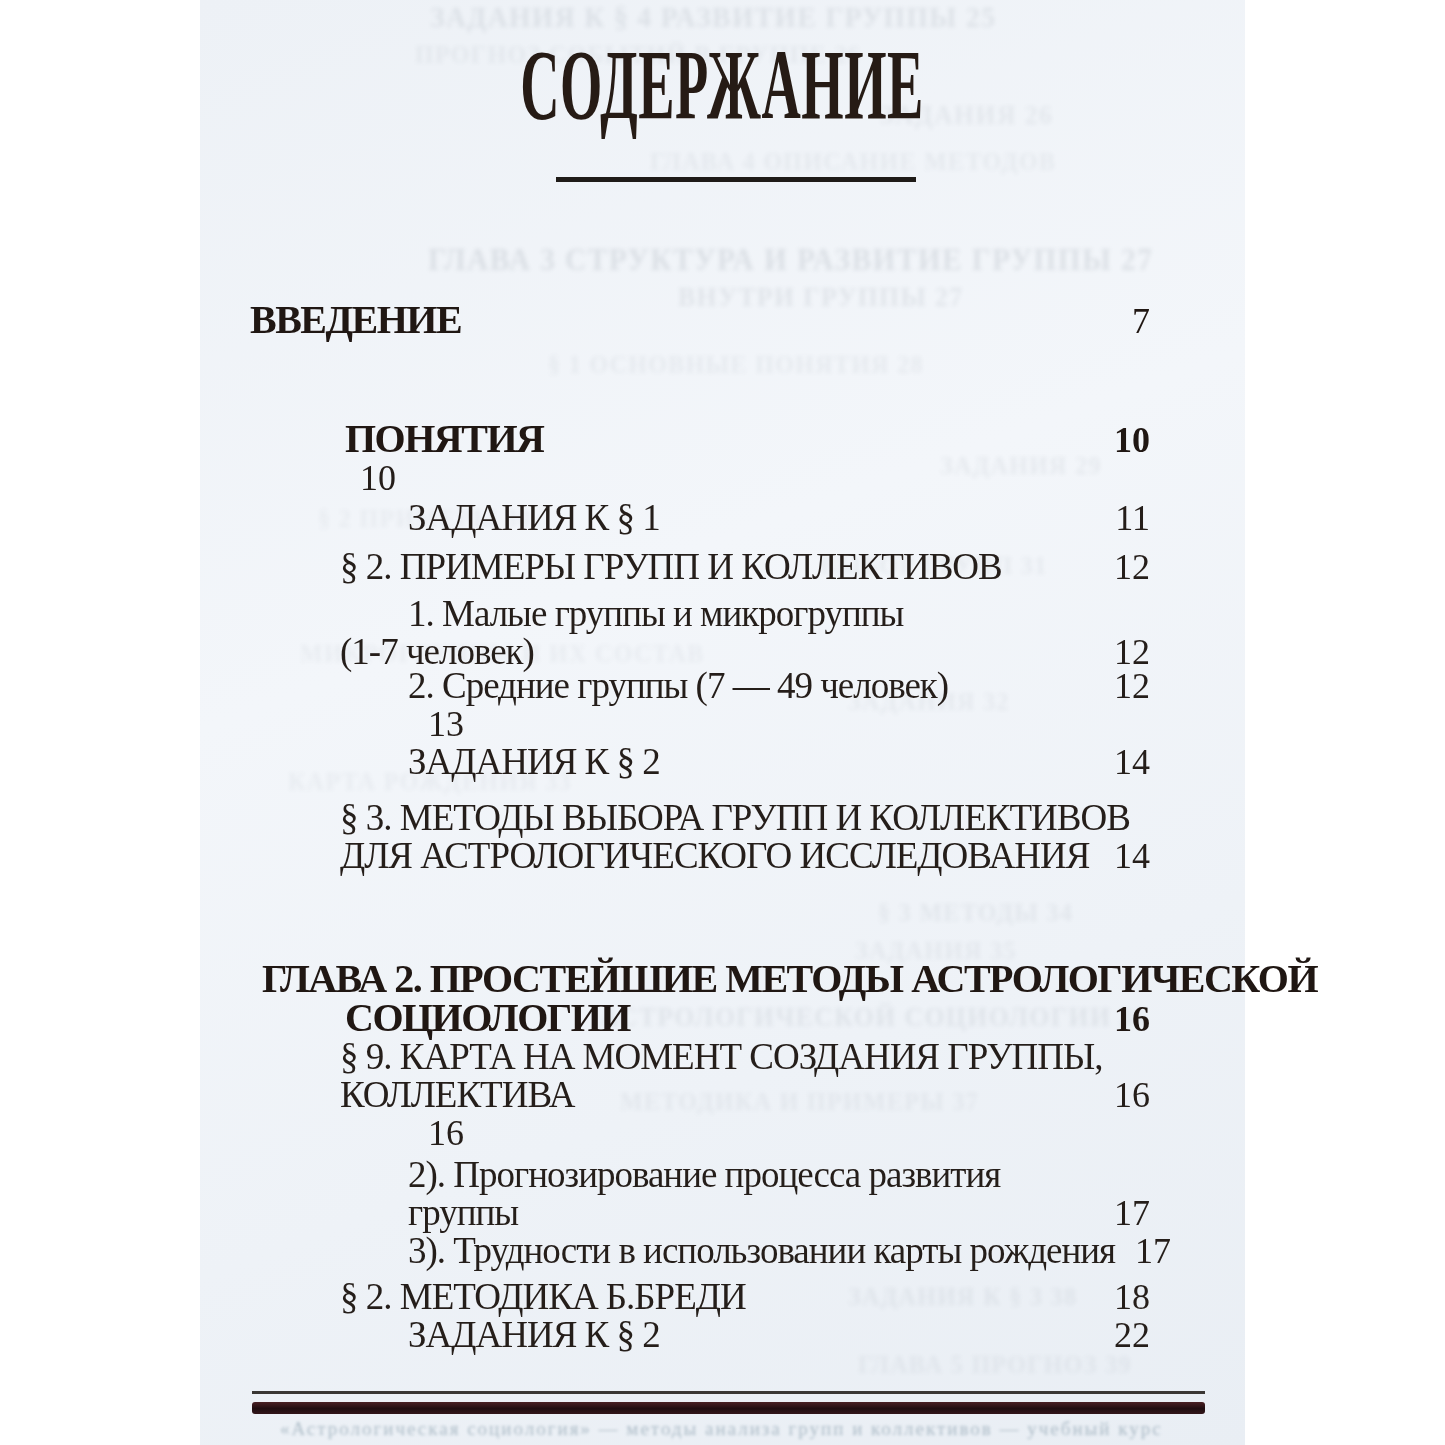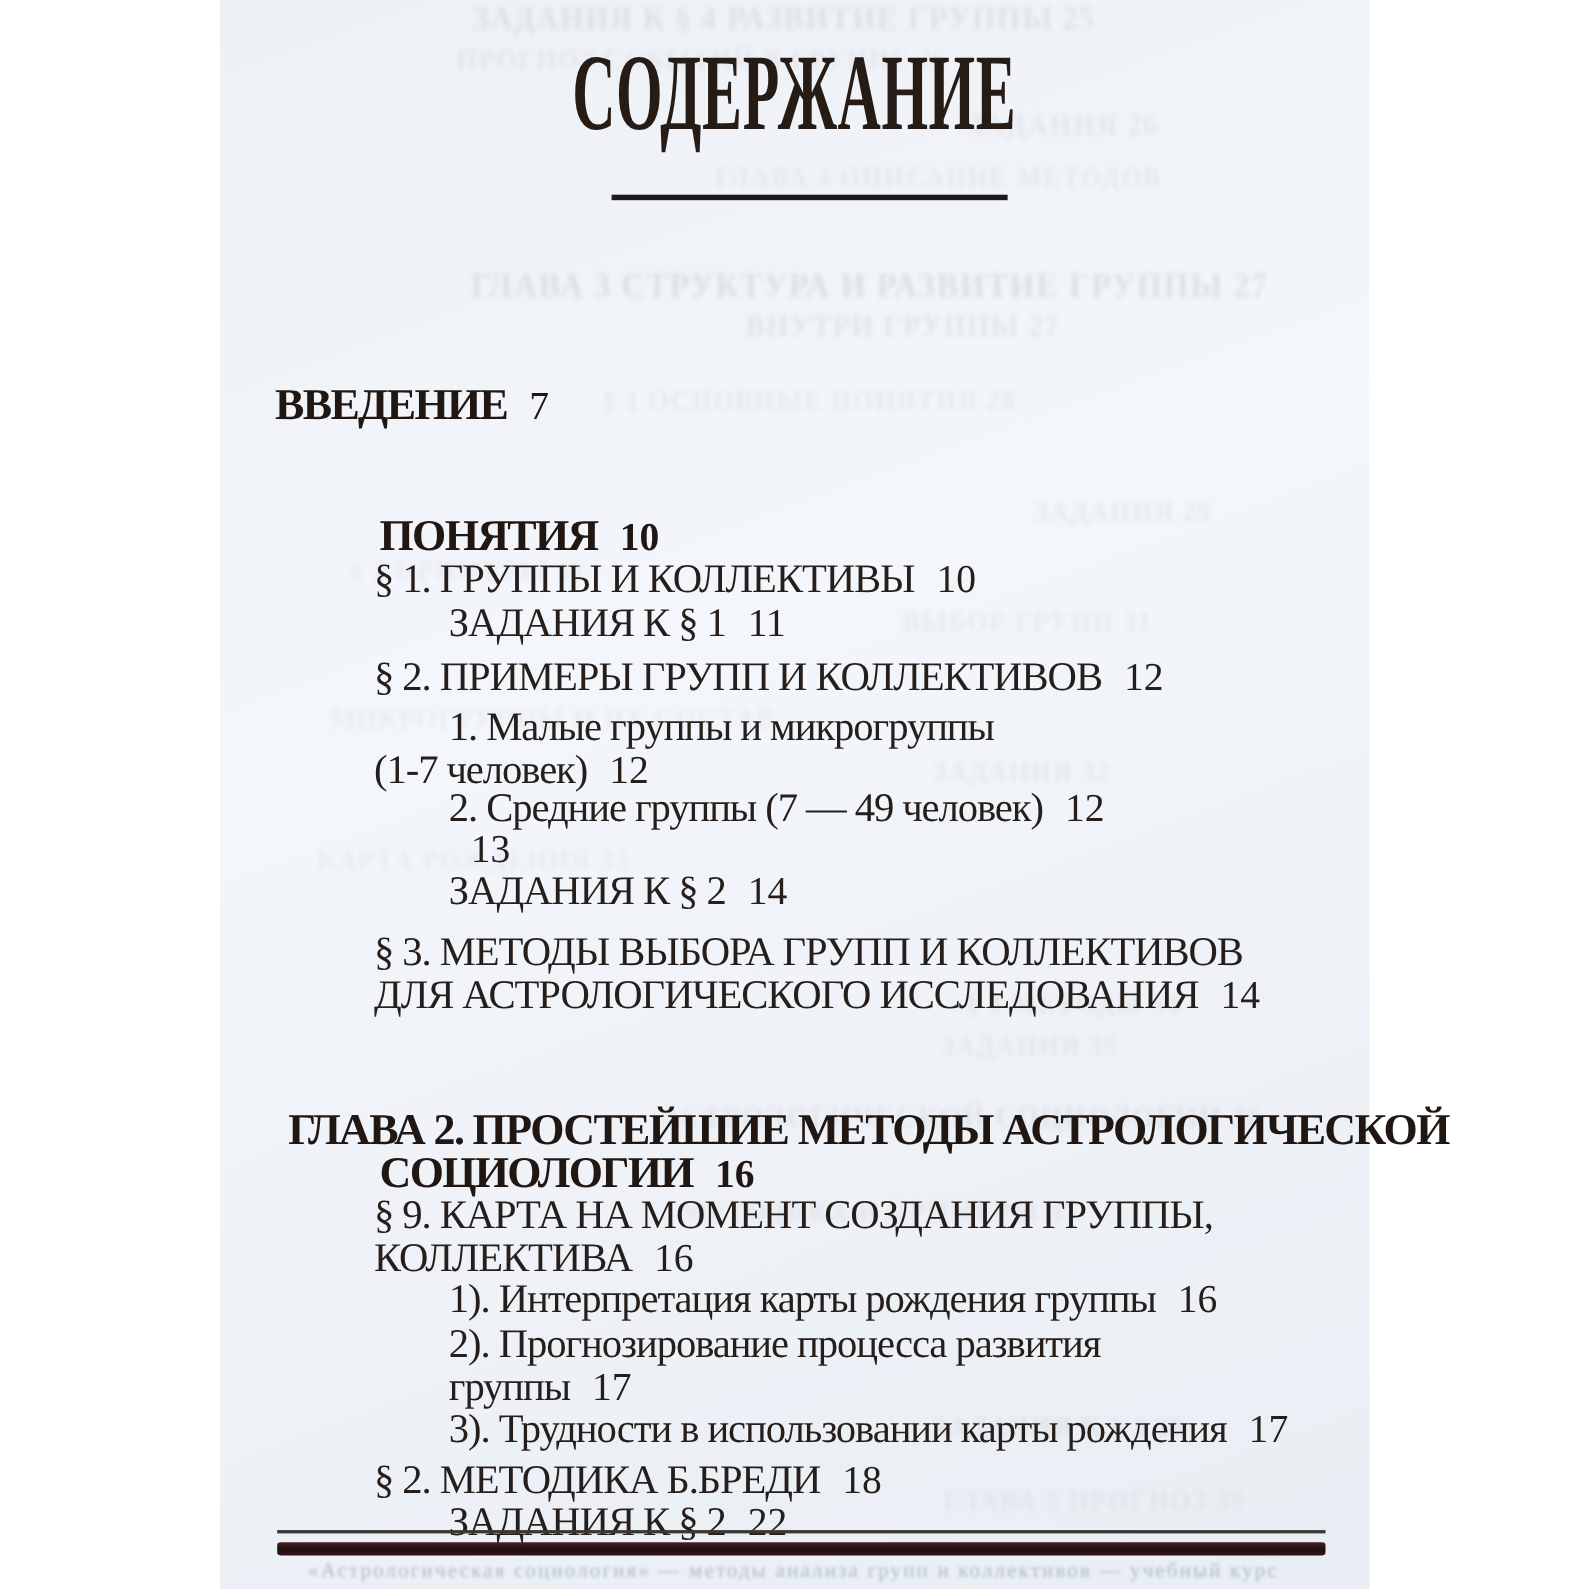--- a/index.html
+++ b/index.html
@@ -10,22 +10,22 @@
         background:linear-gradient(160deg,#edf1f6 0%,#f3f6fa 40%,#eef2f7 70%,#e9eef4 100%);}
   
   .ghost{position:absolute;white-space:nowrap;color:#4d5a68;font-weight:bold;
          filter:blur(2.2px);letter-spacing:1.5px;transform:scaleX(.92);transform-origin:left;z-index:1;}
   
   .title-wrap{position:absolute;top:42px;left:0;width:100%;text-align:center;z-index:2;}
   .title-wrap .t{display:inline-block;font-size:99px;line-height:86px;font-weight:bold;color:#261b15;
                  transform:scaleX(.55);letter-spacing:1px;}
   .title-rule{position:absolute;top:177px;left:356px;width:360px;height:5px;background:#1f1b18;z-index:2;}
   
-  .row{position:absolute;right:95px;display:flex;align-items:baseline;
-       font-size:37px;line-height:40px;color:#251e1a;letter-spacing:-1px;white-space:nowrap;z-index:2;margin-top:48px;}
+  .row{position:absolute;right:95px;display:flex;justify-content:space-between;align-items:baseline;
+       font-size:37px;line-height:40px;color:#251e1a;letter-spacing:-1px;white-space:nowrap;z-index:2;}
   .row .num{font-size:36px;letter-spacing:0;margin-left:20px;}
   .row.bold{font-weight:bold;font-size:40px;color:#201713;letter-spacing:-1.5px;}
   .row.bold .num.bn{font-weight:bold;}
   .row.bold .num{font-weight:normal;}
   .row.bold .num.bn{font-weight:bold;}
   .ind-intro{left:50px}.ind-ch{left:62px}.ind-ch2{left:145px}.ind-sec{left:140px}.ind-sub{left:208px}
   .e0{top:300px}.e1{top:379px}.e2{top:419px}.e3{top:458px}.e4{top:498px}
   .e5{top:547px}.e6{top:594px}.e7{top:632px}.e8{top:666px}.e9{top:704px}
   .e10{top:742px}.e11{top:798px}.e12{top:836px}.e13{top:879px}.e14{top:959px}
   .e15{top:998px}.e16{top:1037px}.e17{top:1075px}.e18{top:1113px}.e19{top:1155px}
@@ -90,21 +90,20 @@
 
     <div class="row bold e0 ind-intro">
         <span>ВВЕДЕНИЕ</span>
         <span class="num">7</span>
       </div>
     <div class="row bold e2 ind-ch2">
         <span>ПОНЯТИЯ</span>
         <span class="num bn">10</span>
       </div>
     <div class="row e3 ind-sec">
-        <span>§ 1. ГРУППЫ И КОЛЛЕКТИВЫ</span>
         <span class="num">10</span>
       </div>
     <div class="row e4 ind-sub">
         <span>ЗАДАНИЯ К § 1</span>
         <span class="num">11</span>
       </div>
     <div class="row e5 ind-sec">
         <span>§ 2. ПРИМЕРЫ ГРУПП И КОЛЛЕКТИВОВ</span>
         <span class="num">12</span>
       </div>
@@ -141,21 +140,20 @@
         <span class="num bn">16</span>
       </div>
     <div class="row e16 ind-sec">
         <span>§ 9. КАРТА НА МОМЕНТ СОЗДАНИЯ ГРУППЫ,</span>
       </div>
     <div class="row e17 ind-sec">
         <span>КОЛЛЕКТИВА</span>
         <span class="num">16</span>
       </div>
     <div class="row e18 ind-sub">
-        <span>1). Интерпретация карты рождения группы</span>
         <span class="num">16</span>
       </div>
     <div class="row e19 ind-sub">
         <span>2). Прогнозирование процесса развития</span>
       </div>
     <div class="row e20 ind-sub">
         <span>группы</span>
         <span class="num">17</span>
       </div>
     <div class="row e21 ind-sub">

